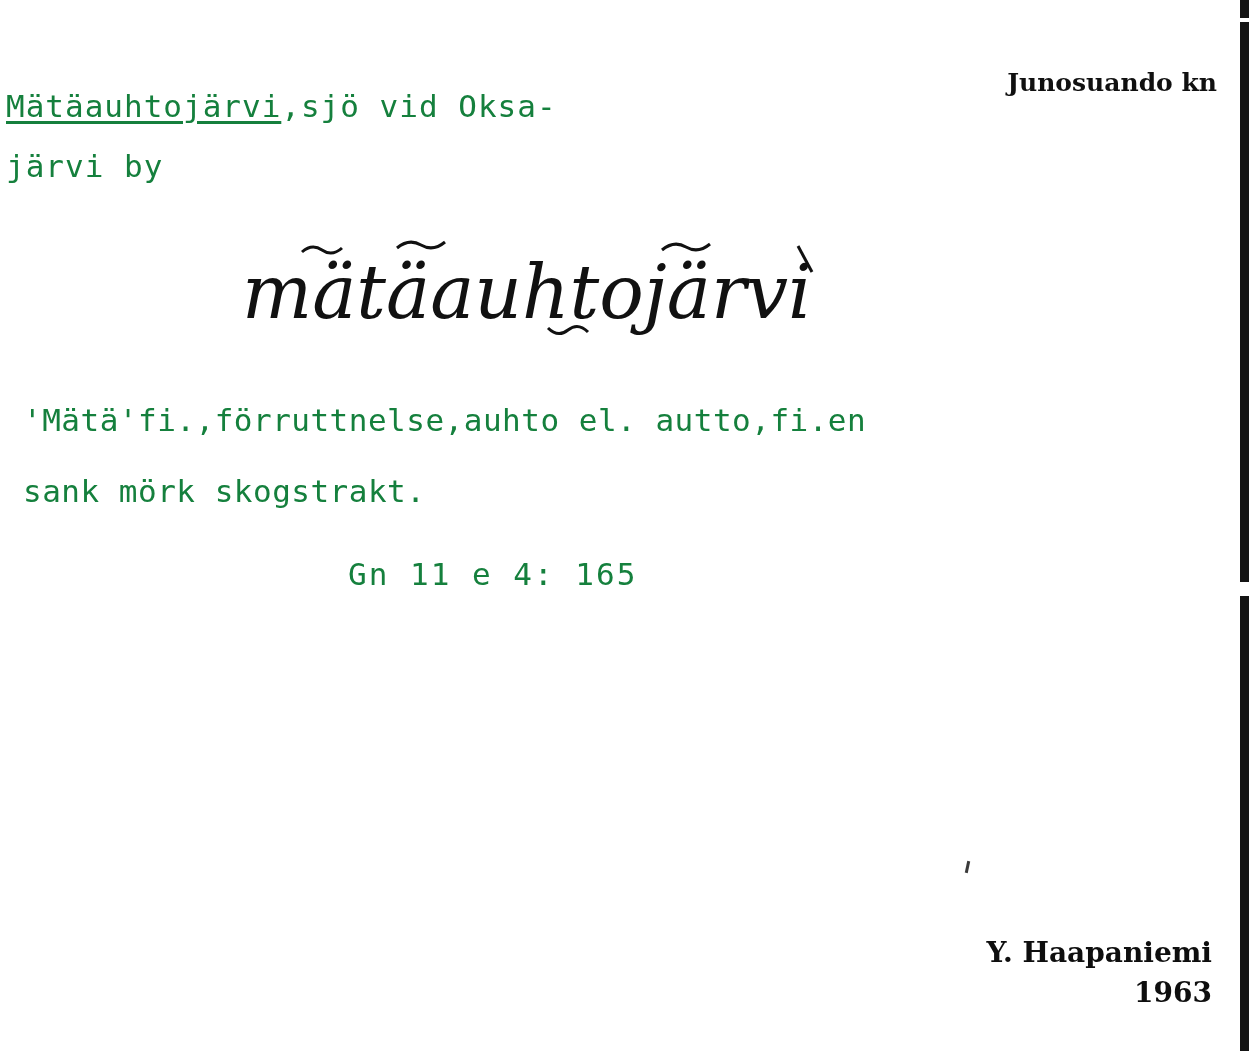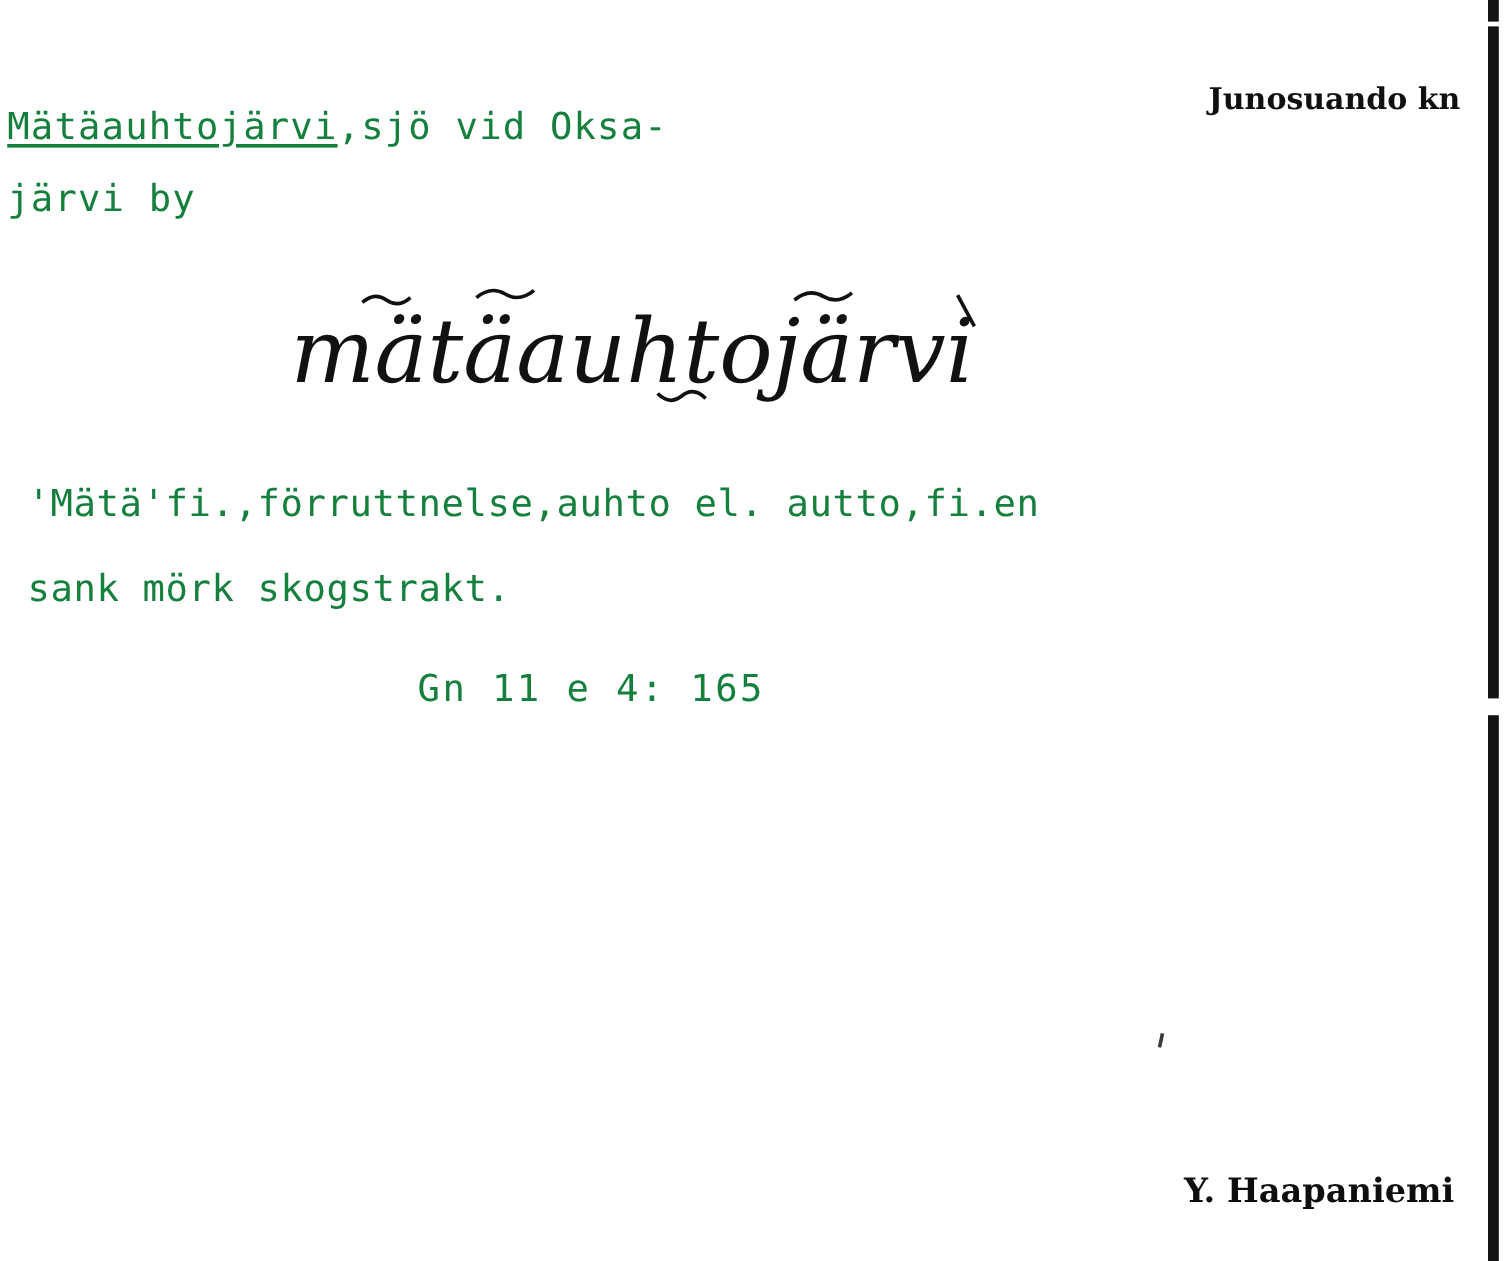--- a/index.html
+++ b/index.html
@@ -196,15 +196,16 @@
     <span class="tw line">'Mätä'fi.,förruttnelse,auhto el. autto,fi.en</span>
     <span class="tw line">sank mörk skogstrakt.</span>
   </div>
 
   <div id="source-ref" class="tw">Gn 11 e 4: 165</div>
 
   <div class="speck"></div>
 
   <div id="signature">
     <div>Y. Haapaniemi</div>
+    <div>1963</div>
   </div>
 
 </div>
 
 </body></html>

